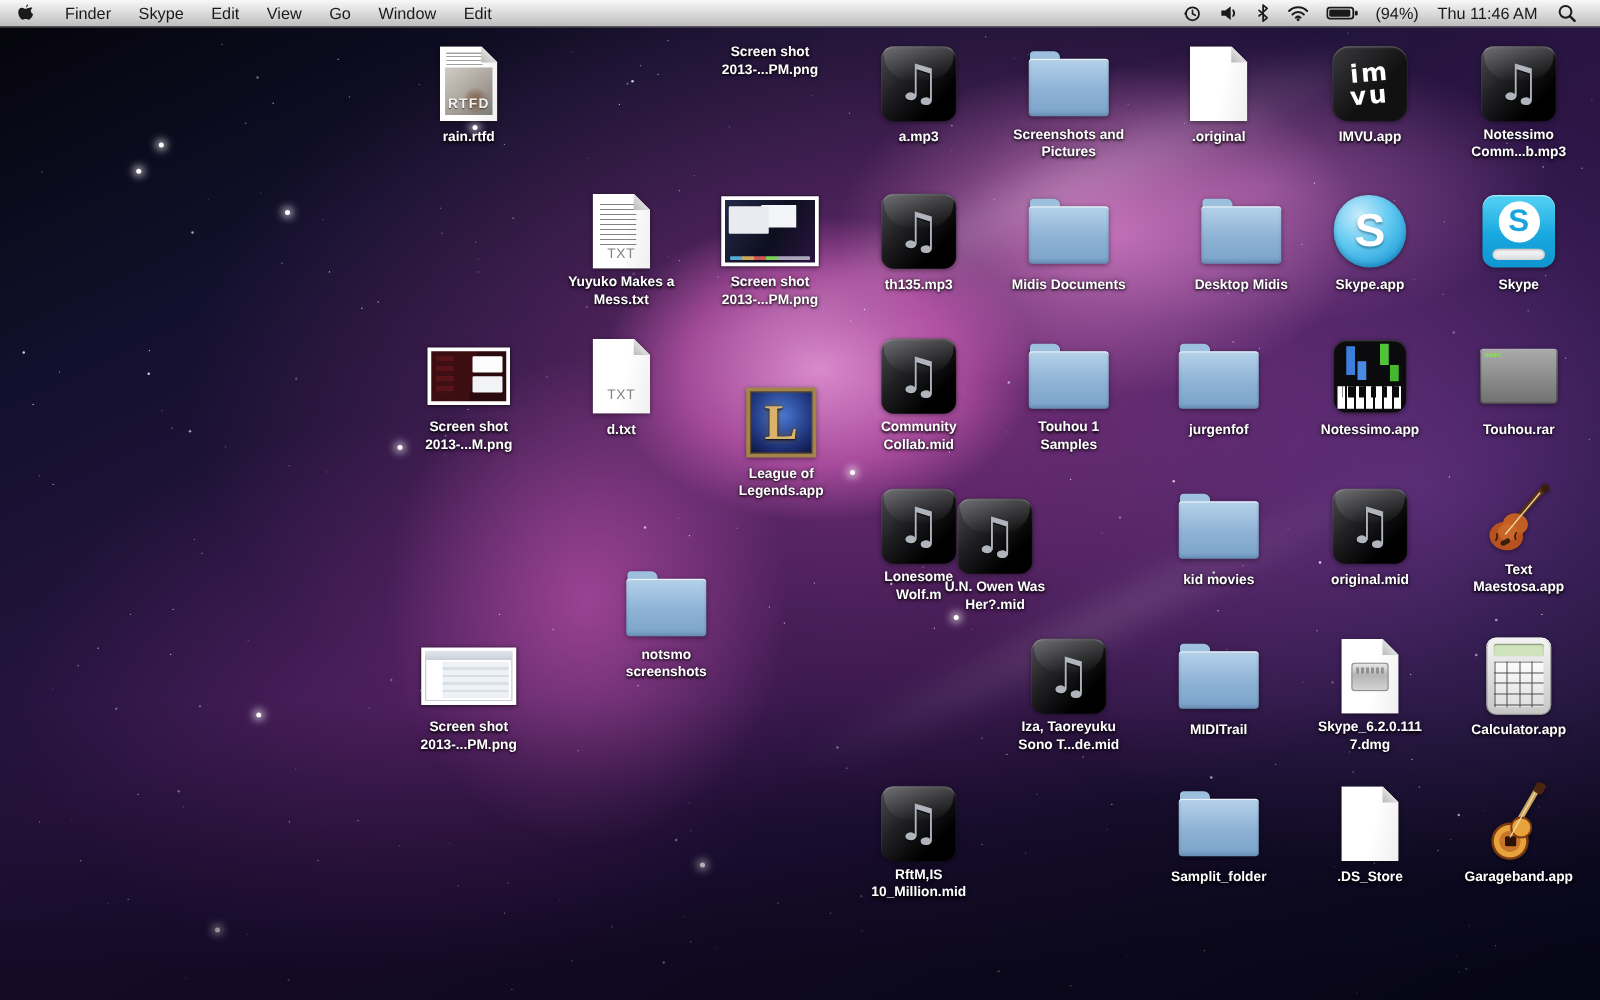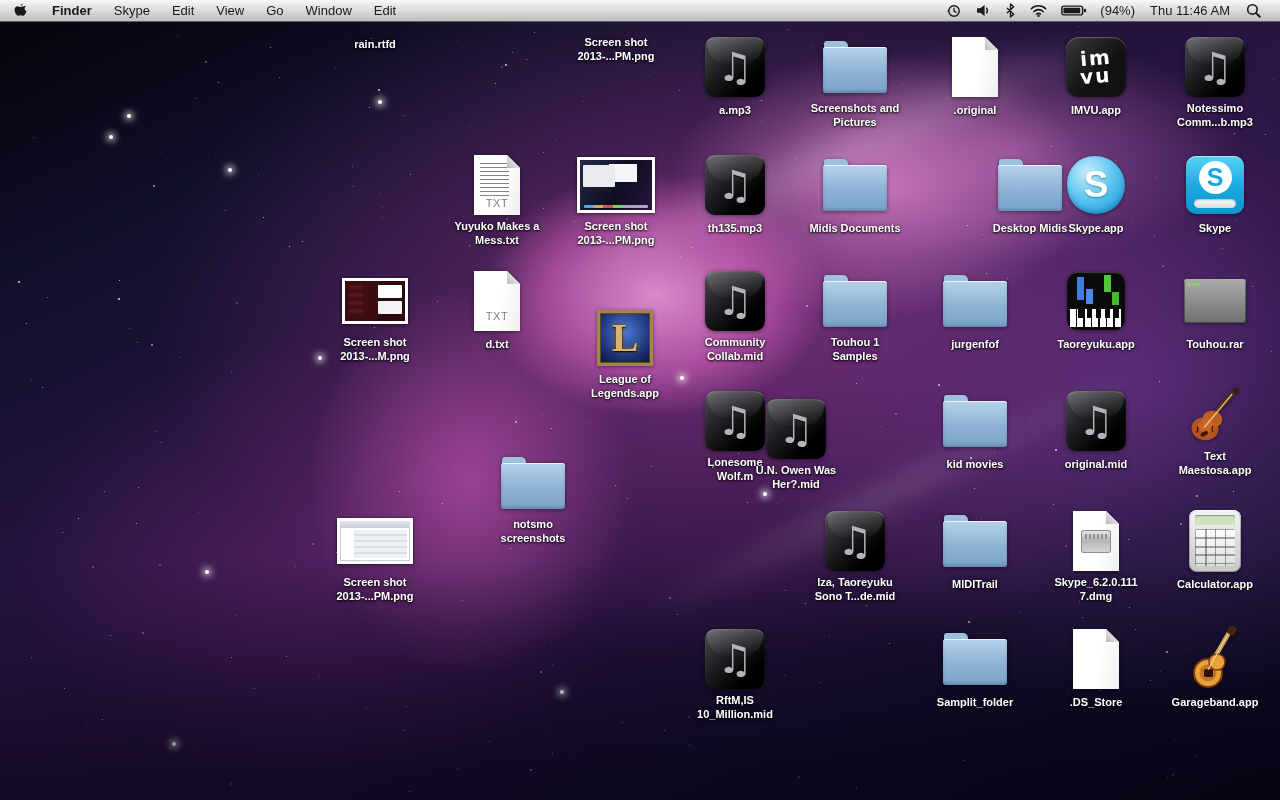--- a/index.html
+++ b/index.html
@@ -28,21 +28,21 @@
   .bigstar { position:absolute; width:4px; height:4px; background:#fff; border-radius:50%;
     box-shadow:0 0 7px 2px rgba(255,255,255,.85); }
 
   
   .menubar { position:absolute; top:0; left:0; right:0; height:22px; z-index:500;
     display:flex; align-items:center; padding:0 12px 0 14px;
     background: linear-gradient(#f8f8f8, #d2d2d2 65%, #bdbdbd);
     border-bottom:1px solid #5f5f5f; font-size:13px; color:#1a1a1a; }
   .apple { margin-right:14px; display:flex; align-items:center; }
   .menu-item { padding:0 11px; }
-  .menu-item.bold { font-weight:bold; }
+  .menu-item.bold { font-weight:normal; }
   .mb-right { margin-left:auto; display:flex; align-items:center; }
   .mb-ic { margin:0 7px; display:flex; align-items:center; }
   .mb-text { margin:0 6px; font-size:13px; }
   .mb-clock { margin:0 9px; font-size:13px; }
 
   
   .icon-box { position:absolute; width:120px; text-align:center; }
   .icon-slot { height:66px; display:flex; align-items:center; justify-content:center;
     filter: drop-shadow(0 1px 2px rgba(0,0,0,.45)); }
   .icon-label { display:inline-block; margin-top:1px; font-size:11px; font-weight:bold; color:#fff;
@@ -469,21 +469,27 @@
       <div class="mb-ic">
         <svg width="15" height="15" viewBox="0 0 14 14">
           <circle cx="6" cy="6" r="4.4" fill="none" stroke="#1a1a1a" stroke-width="1.5"></circle>
           <line x1="9.4" y1="9.4" x2="12.8" y2="12.8" stroke="#1a1a1a" stroke-width="1.8" stroke-linecap="round"></line>
         </svg>
       </div>
     </div>
   </div>
 
   <div id="icons">
-      <div class="icon-box" style="left: 315px; top: 34px; z-index: 10;"><div class="icon-label">rain.rtfd</div></div>
+      <div class="icon-box" style="left: 315px; top: 34px; z-index: 10;"><div class="icon-slot">
+          <div class="g-page g-rtfd">
+            <div class="doc-toplines"></div>
+            <div class="doc-img"></div>
+            <span class="rtfd-ext">RTFD</span>
+          </div>
+        </div><div class="icon-label">rain.rtfd</div></div>
       <div class="icon-box" style="left: 556px; top: 34px; z-index: 11;"><div class="icon-label">Screen shot
 2013-...PM.png</div></div>
       <div class="icon-box" style="left: 675px; top: 34px; z-index: 12;"><div class="icon-slot">
           <div class="g-music">
             <span class="note">♫</span>
           </div>
         </div><div class="icon-label">a.mp3</div></div>
       <div class="icon-box" style="left: 795px; top: 34px; z-index: 13;"><div class="icon-slot">
           <div class="g-folder"></div>
         </div><div class="icon-label">Screenshots and
@@ -517,21 +523,21 @@
         </div><div class="icon-label">Screen shot
 2013-...PM.png</div></div>
       <div class="icon-box" style="left: 675px; top: 152px; z-index: 19;"><div class="icon-slot">
           <div class="g-music">
             <span class="note">♫</span>
           </div>
         </div><div class="icon-label">th135.mp3</div></div>
       <div class="icon-box" style="left: 795px; top: 152px; z-index: 20;"><div class="icon-slot">
           <div class="g-folder"></div>
         </div><div class="icon-label">Midis Documents</div></div>
-      <div class="icon-box" style="left: 970px; top: 152px; z-index: 21;"><div class="icon-slot">
+      <div class="icon-box" style="left: 933px; top: 152px; z-index: 21;"><div class="icon-slot">
           <div class="g-folder"></div>
         </div><div class="icon-label">Desktop Midis</div></div>
       <div class="icon-box" style="left: 1036px; top: 152px; z-index: 22;"><div class="icon-slot">
           <div class="g-skypeapp">
             <span>S</span>
           </div>
         </div><div class="icon-label">Skype.app</div></div>
       <div class="icon-box" style="left: 1155px; top: 152px; z-index: 23;"><div class="icon-slot">
           <div class="g-skypedrive">
             <div class="sd-s">S</div>
@@ -563,21 +569,21 @@
           <div class="g-folder"></div>
         </div><div class="icon-label">jurgenfof</div></div>
       <div class="icon-box" style="left: 1036px; top: 268px; z-index: 29;"><div class="icon-slot">
           <div class="g-syn">
             <div class="syn-b1"></div>
             <div class="syn-b2"></div>
             <div class="syn-b3"></div>
             <div class="syn-b4"></div>
             <div class="syn-keys"></div>
           </div>
-        </div><div class="icon-label">Taoreyuku.app</div></div>
+        </div><div class="icon-label">Notessimo.app</div></div>
       <div class="icon-box" style="left: 1155px; top: 268px; z-index: 30;"><div class="icon-slot">
           <div class="g-exec">
             <span class="exec-t">exec</span>
           </div>
         </div><div class="icon-label">Touhou.rar</div></div>
       <div class="icon-box" style="left: 565px; top: 305px; z-index: 31;"><div class="icon-slot">
           <div class="g-lol">
             <span class="lol-l">L</span>
           </div>
         </div><div class="icon-label">League of

